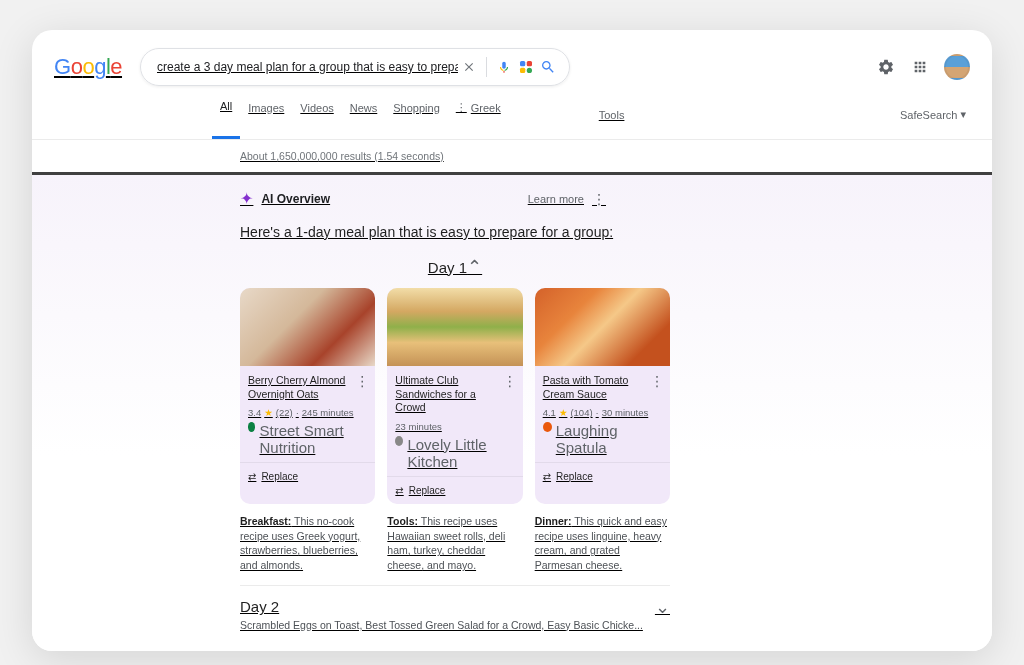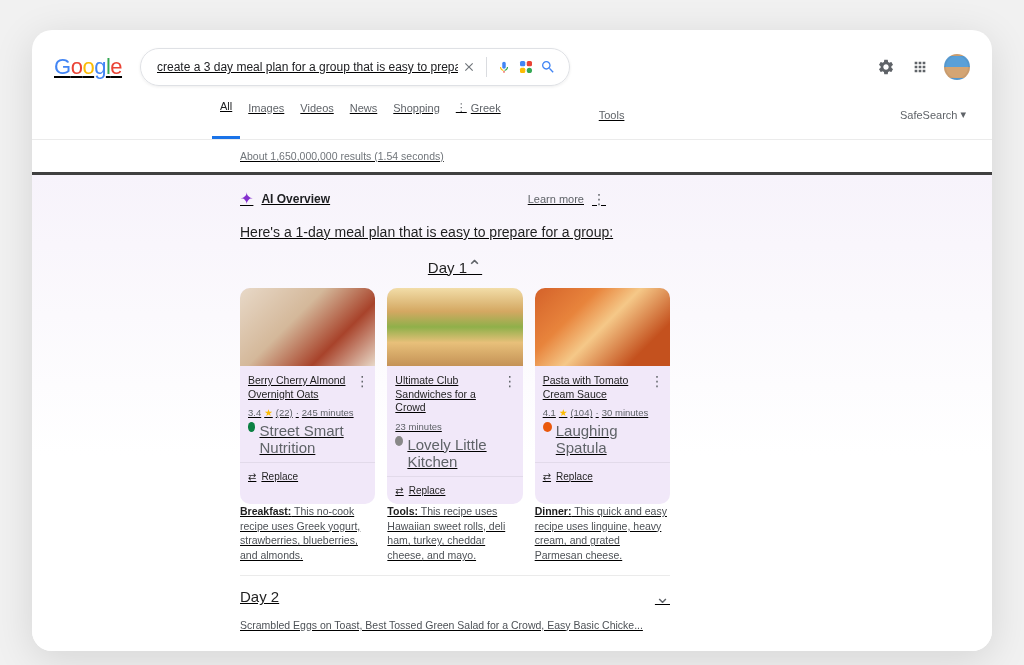--- a/index.html
+++ b/index.html
@@ -95,27 +95,27 @@
     .card-more { position:absolute; top:8px; right:6px; color:#5f6368; cursor:pointer; font-size:14px; line-height:1;}
     .card-meta { font-size:9.5px; color:#5f6368; margin-bottom:4px; display:flex; align-items:center; gap:3px; flex-wrap:wrap;}
     .star { color:#fbbc04; }
     .card-source { font-size:15px; color:#5f6368; display:flex; align-items:flex-start; gap:4px;}
     .source-dot { width:10px; height:10px; border-radius:50%; background:#888; display:inline-block;}
     .source-dot.green { background:#0b8043;}
     .source-dot.grey { background:#888;}
     .source-dot.orange { background:#ea580c;}
     .replace-row { display:flex; align-items:center; gap:5px; padding: 8px; border-top: 1px solid rgba(0,0,0,0.06); font-size:10px; color:#1f1f1f; cursor:pointer;}
 
-    .meal-desc { width:430px; display:flex; gap:12px; margin-top:0; padding-bottom:12px; border-bottom:1px solid #ebebeb;}
+    .meal-desc { width:430px; display:flex; gap:12px; margin-top:10px; padding-bottom:12px; border-bottom:1px solid #ebebeb;}
     .desc { flex:1; font-size:10.5px; color:#4d5156; line-height:1.4;}
     .desc b { color:#1f1f1f; }
 
     .day2 { width:430px; padding-top:10px; }
     .day2-header { display:flex; align-items:center; justify-content:space-between;}
-    .day2-summary { font-size: 10.5px; color:#4d5156; margin-top:11px; white-space:nowrap; overflow:hidden; text-overflow:ellipsis;}
+    .day2-summary { font-size: 10.5px; color:#4d5156; margin-top:1px; white-space:nowrap; overflow:hidden; text-overflow:ellipsis;}
   </style>
 </head>
 <body>
 
 <div class="page-container">
 
   <div class="top-bar">
     <div class="logo"><span>G</span><span>o</span><span>o</span><span>g</span><span>l</span><span>e</span></div>
     <div class="search-box">
       <input class="search-input" value="create a 3 day meal plan for a group that is easy to prepare" style="">

